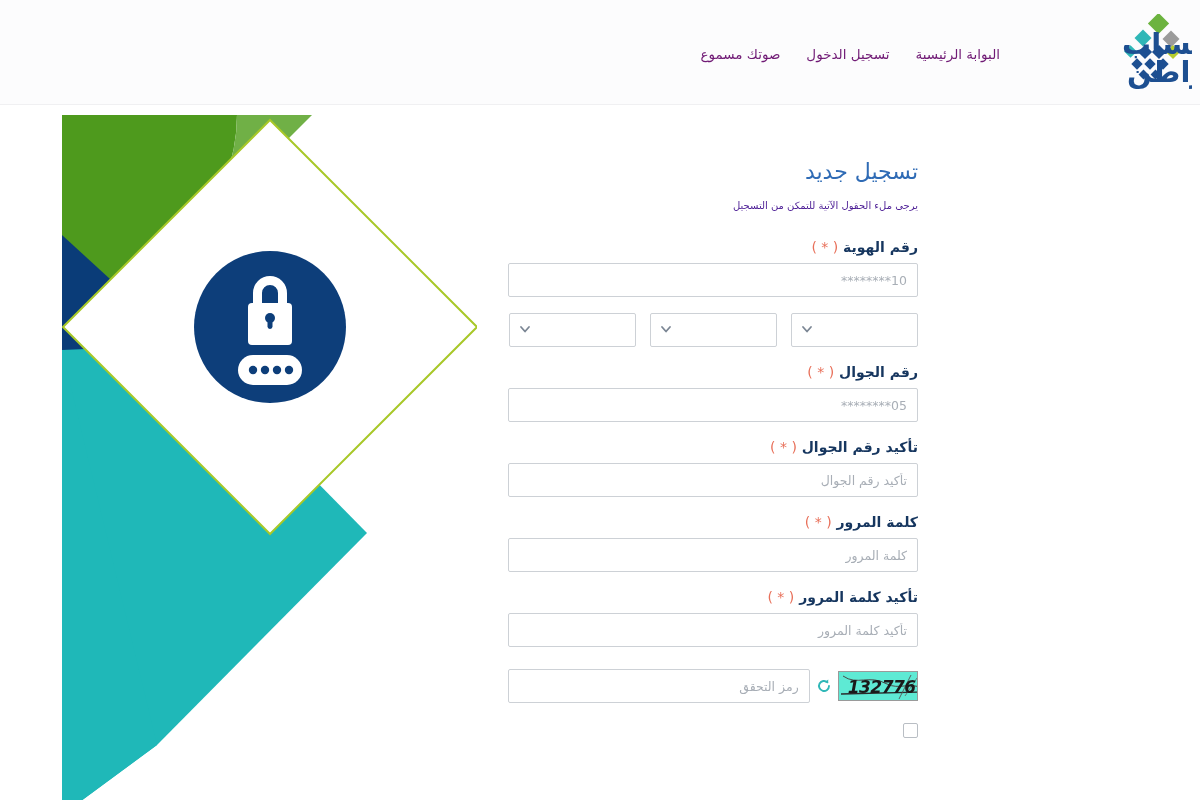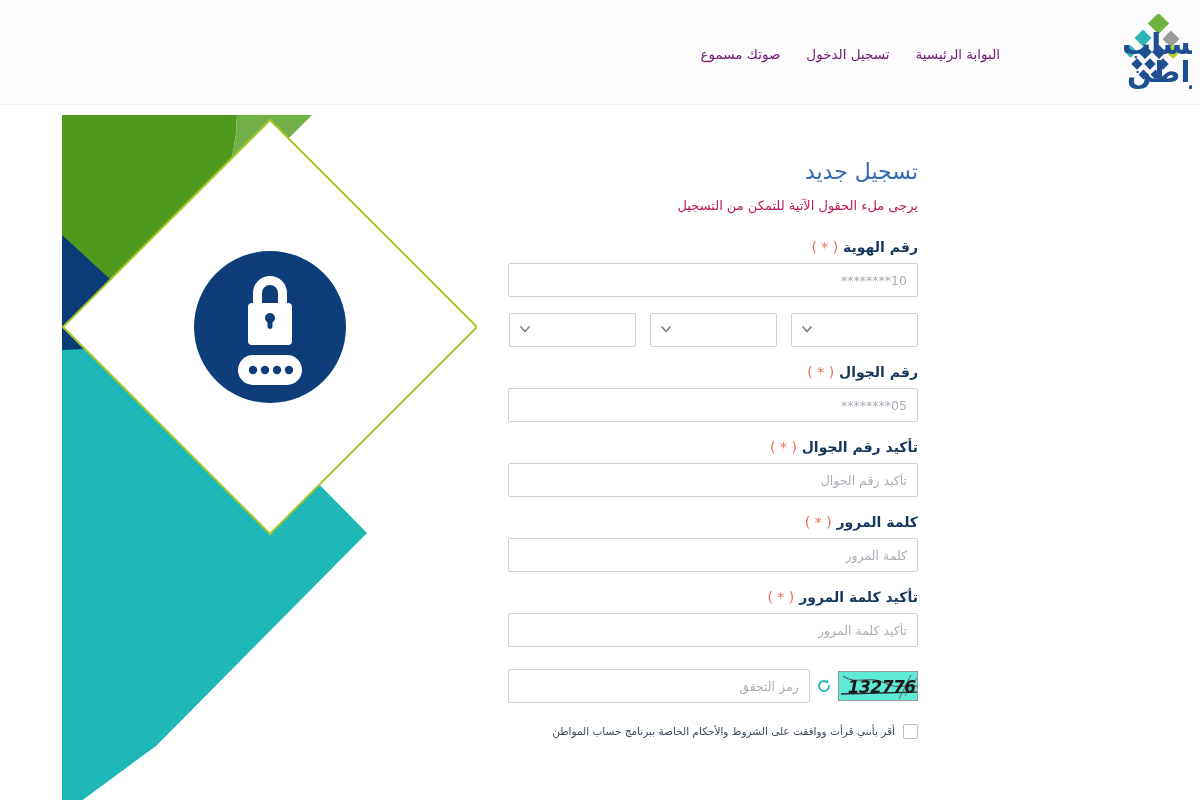--- a/index.html
+++ b/index.html
@@ -88,22 +88,22 @@
     text-align: right;
   }
   #form-title {
     color: #2f6bb5;
     font-size: 22px;
     font-weight: normal;
     line-height: 32px;
     margin: 16px 0 6px 0;
   }
   #form-subtitle {
-    color: #be185d;
-    font-size: 13px;
+    color: #4c1d95;
+    font-size: 10px;
     line-height: 20px;
     margin: 8px 0 22px 0;
   }
   .field-block { margin-bottom: 16px; }
   .field-label {
     display: block;
     color: #16365f;
     font-size: 14px;
     font-weight: bold;
     line-height: 18px;
@@ -397,16 +397,15 @@
         <path d="M2,22 L84,20" fill="none" stroke="#2a2a2a" stroke-width="1.3"></path>
         <path d="M72,3 L60,27" fill="none" stroke="#555" stroke-width="0.9"></path>
         <path d="M78,6 L66,24" fill="none" stroke="#666" stroke-width="0.8"></path>
       </svg>
       <div id="captcha-code-text">132776</div>
     </div>
   </div>
 
   <div id="terms-row">
     <div id="terms-checkbox"></div>
-    <span id="terms-text">أقر بأنني قرأت ووافقت على الشروط والأحكام الخاصة ببرنامج حساب المواطن</span>
   </div>
 
 </div>
 
 </body></html>

